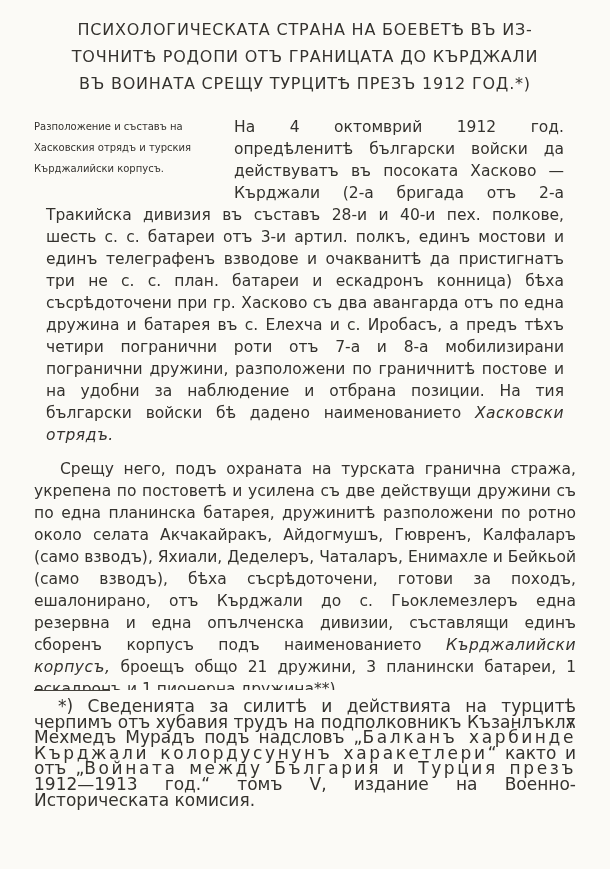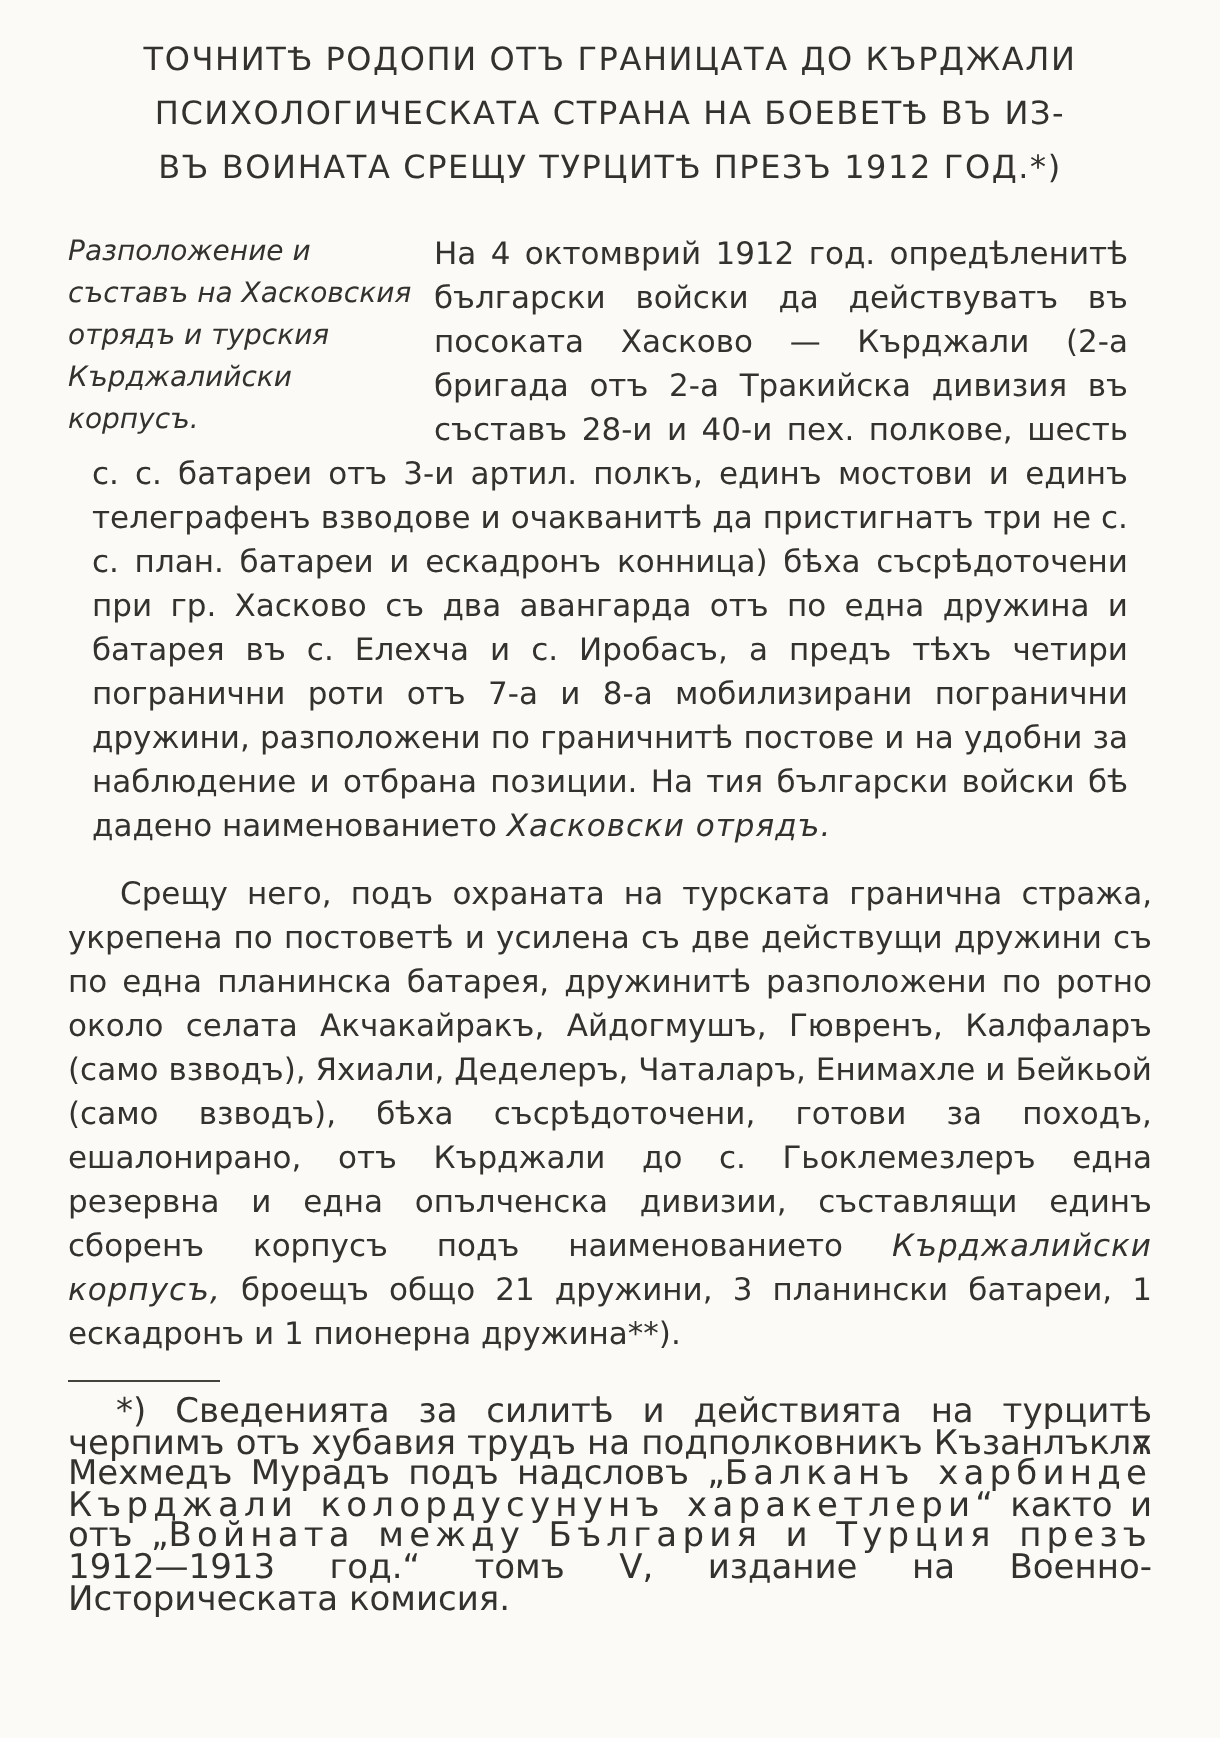--- a/index.html
+++ b/index.html
@@ -25,22 +25,22 @@
   .title .tline{white-space:nowrap;}
   
   .body{
     position:absolute;top:104px;left:34px;width:542px;height:586px;
     overflow:hidden;
     font-size:15.5px;line-height:22px;text-align:justify;
   }
   .para{margin:0;}
   .para .ptext{margin:12px;}
   .margin-note{
-    float:left;width:174px;margin-right:9px;
-    font-size:14px;line-height:21px;text-align:left;font-style:italic;
+    float:left;width:174px;margin-right:26px;
+    font-size:10px;line-height:21px;text-align:left;
   }
   .note-tall{min-height:86px;}
   .note-short{min-height:64px;}
   .indented{text-indent:26px;margin:0;}
   .block-gap{margin-top:10px;}
   .ital{font-style:italic;letter-spacing:0.5px;}
   
   .footnote-area{
     position:absolute;left:34px;top:690px;width:542px;
   }
@@ -53,22 +53,22 @@
     text-indent:24px;margin:0 0 2px 0;
   }
   .spaced{letter-spacing:2.6px;}
 </style>
 </head>
 <body>
 
 <div class="page">
 
   <h1 class="title">
+    <div class="tline">ПСИХОЛОГИЧЕСКАТА СТРАНА НА БОЕВЕТѢ ВЪ ИЗ-</div>
     <div class="tline">ТОЧНИТѢ РОДОПИ ОТЪ ГРАНИЦАТА ДО КЪРДЖАЛИ</div>
-    <div class="tline">ПСИХОЛОГИЧЕСКАТА СТРАНА НА БОЕВЕТѢ ВЪ ИЗ-</div>
     <div class="tline">ВЪ ВОИНАТА СРЕЩУ ТУРЦИТѢ ПРЕЗЪ 1912 ГОД.*)</div>
   </h1>
 
   <div class="body">
 
     <div class="para">
       <div class="margin-note note-tall">Разположение и съставъ на Хасковския отрядъ и турския Кърджалийски корпусъ.</div>
       <p class="ptext"><span>На 4 октомврий 1912 год. опредѣленитѣ български войски да действуватъ въ посоката Хасково — Кърджали (2-а бригада отъ 2-а Тракийска дивизия въ съставъ 28-и и 40-и пех. полкове, шесть с. с. батареи отъ 3-и артил. полкъ, единъ мостови и единъ телеграфенъ взводове и очакванитѣ да пристигнатъ три не с. с. план. батареи и ескадронъ конница) бѣха съсрѣдоточени при гр. Хасково съ два авангарда отъ по една дружина и батарея въ с. Елехча и с. Иробасъ, а предъ тѣхъ четири погранични роти отъ 7-а и 8-а мобилизирани погранични дружини, разположени по граничнитѣ постове и на удобни за наблюдение и отбрана позиции. На тия български войски бѣ дадено наименованието </span><i class="ital">Хасковски отрядъ.</i></p>
     </div>
 

